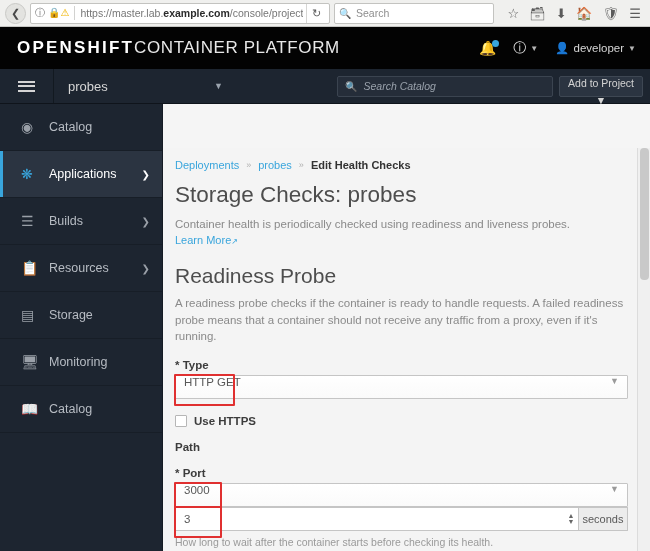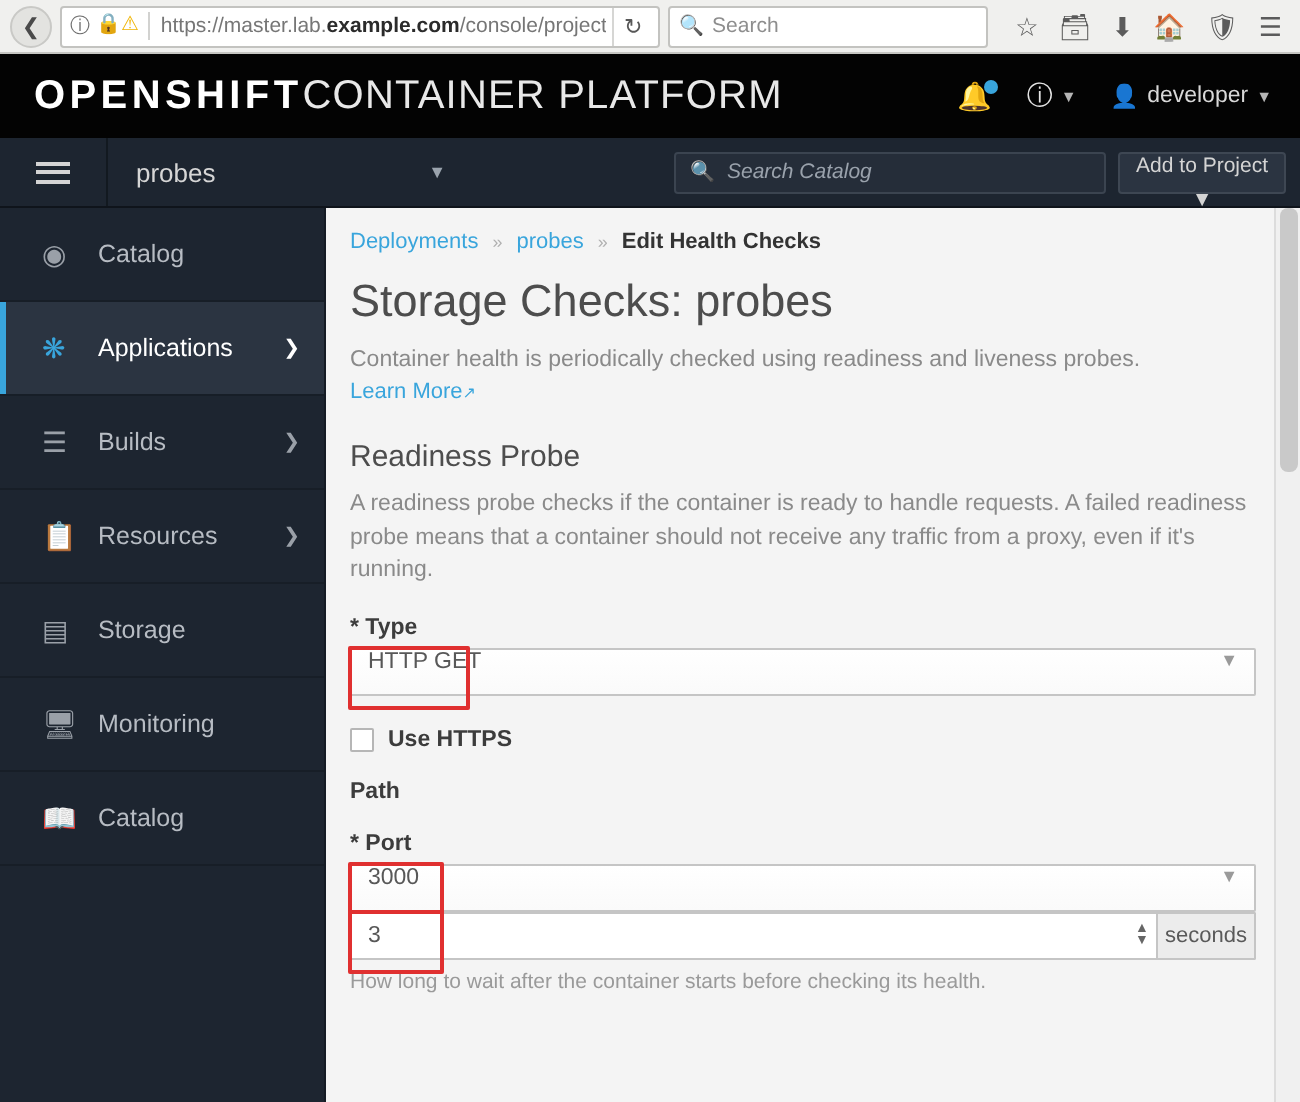--- a/index.html
+++ b/index.html
@@ -57,21 +57,21 @@
   .search-wrap .ph { font-size: 10.5px; color: #8e8e8e; }
   .tb-icons { display: flex; align-items: center; gap: 10px; padding: 0 4px 0 10px; flex:none;}
   .tb-icon { color: #5b5b5b; font-size: 13px; line-height: 1; }
 
   
   .masthead {
     height: 42px; background: #030303;
     display: flex; align-items: center;
     padding: 0 14px 0 17px;
   }
-  .brand { color: #fff; font-size: 20px; letter-spacing: .2px; }
+  .brand { color: #fff; font-size: 17px; letter-spacing: .2px; }
   .brand .bold { font-weight: bold; letter-spacing: 2.2px; }
   .brand .light { font-weight: normal; color: #e8e8e8; letter-spacing: .6px; }
   .masthead-right { margin-left:auto; display:flex; align-items:center; gap: 17px; }
   .bell-wrap { position: relative; color:#fff; font-size: 14px; line-height:1; }
   .bell-dot {
     position:absolute; top:-1px; right:-3px;
     width:7px; height:7px; border-radius:50%; background:#39a5dc;
   }
   .help-wrap, .user-wrap { display:flex; align-items:center; gap:4px; color:#d8d8d8; font-size:11.5px; }
   .help-wrap .q { font-size: 13px; color:#e5e5e5;}
@@ -143,38 +143,38 @@
   .side-item.active::before {
     content:""; position:absolute; left:0; top:0; bottom:0;
     width: 3px; background:#39a5dc;
   }
   .side-item.active .si-icon { color:#39a5dc; }
   .side-item.active .si-arrow { color:#fff; }
 
   
   .content {
     flex: 1 1 auto; background:#f4f4f4;
-    position: relative; overflow: hidden;
+    position: relative; overflow: hidden; margin-top: 44px;
   }
   .content-inner { padding: 0 22px 0 12px; }
   .breadcrumb {
     display:flex; align-items:center; gap:7px;
     height: 30px; padding-top: 4px;
     font-size: 11px;
   }
   .bc-link { color:#39a5dc; }
   .bc-sep { color:#b0b0b0; font-size: 9px; }
   .bc-current { color:#333; font-weight: bold; }
 
   .page-title { font-size: 22.5px; color:#4d4d4d; font-weight: normal; margin-top: 4px; }
   .page-desc { font-size: 11.5px; color:#8a8a8a; margin-top: 10px; }
   .learn-more { font-size: 11px; color:#39a5dc; margin-top: 3px; display:inline-block; }
   .learn-more .ext { font-size: 8px; }
 
-  .section-title { font-size: 15px; color:#4d4d4d; margin-top: 16px; }
+  .section-title { font-size: 21px; color:#4d4d4d; margin-top: 16px; }
   .section-desc {
     font-size: 11.5px; color:#8a8a8a; margin-top: 7px;
     line-height: 1.45; max-width: 455px;
   }
 
   .field-label {
     font-size: 11.5px; color:#3c3c3c; font-weight:bold;
     margin-top: 14px; margin-bottom: 4px;
   }
 

